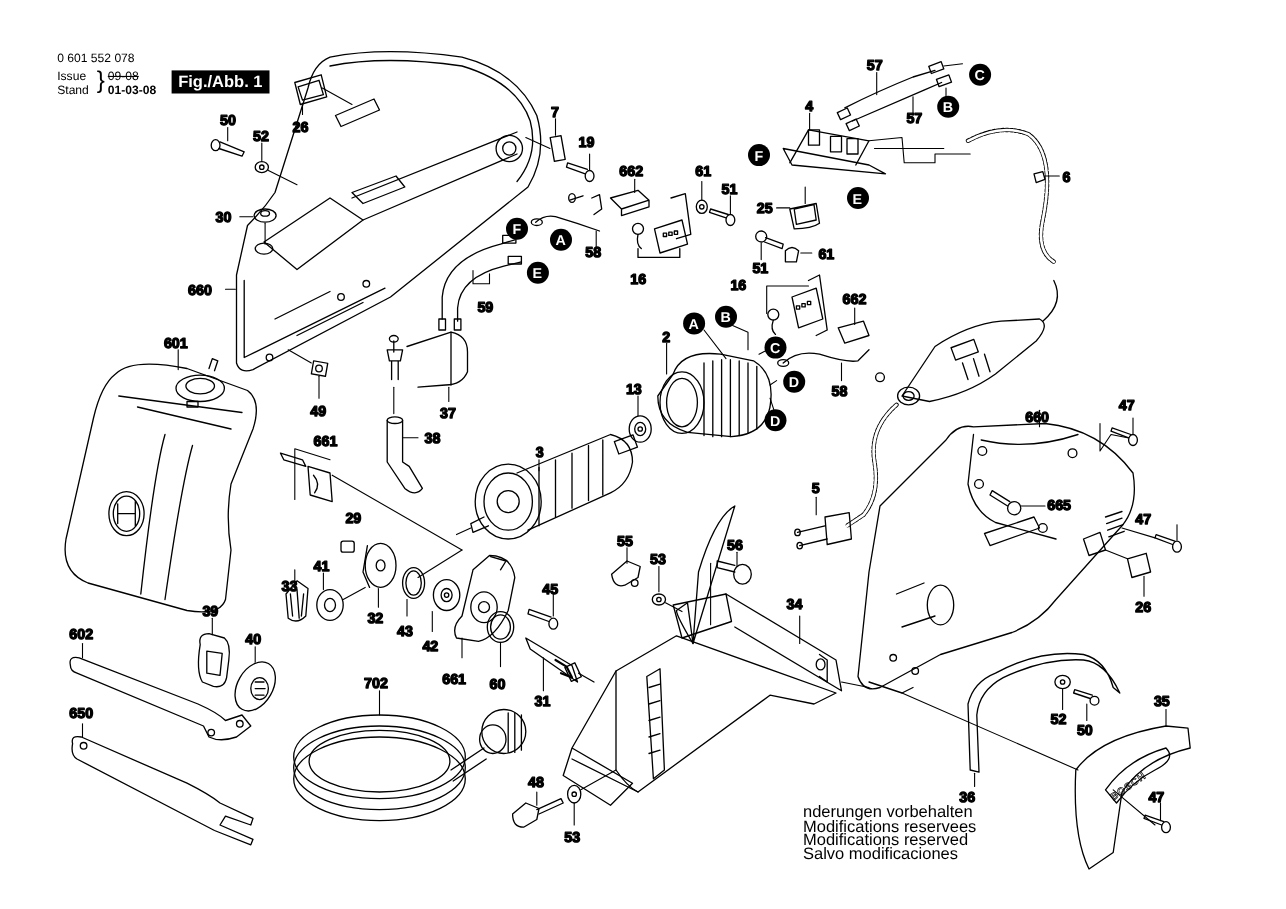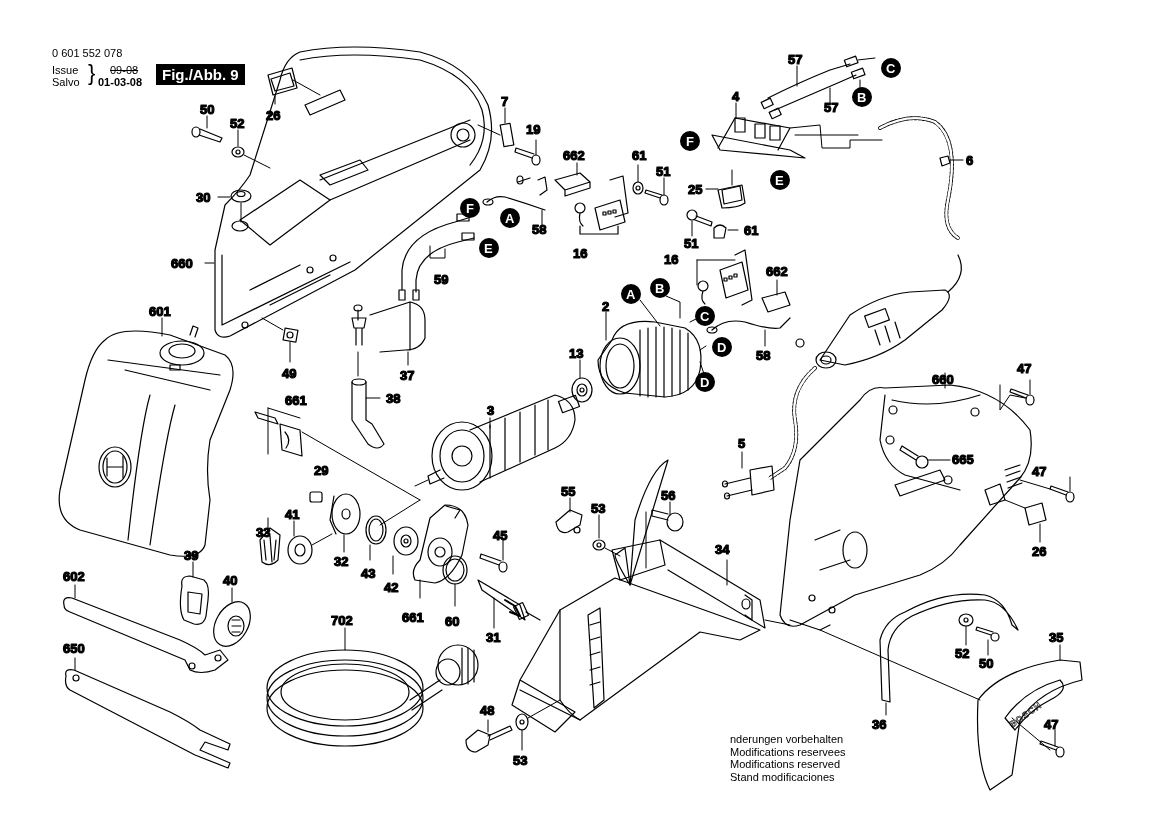--- a/index.html
+++ b/index.html
@@ -4,42 +4,42 @@
 <style>
   html, body { margin:0; padding:0; background:#ffffff; }
   body { width:1169px; height:826px; position:relative; overflow:hidden;
          font-family:"Liberation Sans", sans-serif; color:#000; }
   #stage { position:absolute; left:0; top:0; width:1169px; height:654px; }
   .hdr { position:absolute; font-size:11px; line-height:12px; }
   .fig { position:absolute; left:156px; top:64px; background:#000; color:#fff;
          font-weight:bold; font-size:15px; padding:2px 6px; line-height:17px; }
   .strike { text-decoration:line-through; }
   .brace { position:absolute; font-size:22px; line-height:22px; }
-  .note { position:absolute; left:730px; top:733px; font-size:11px; line-height:12.5px; }
+  .note { position:absolute; left:730px; top:733px; font-size:15px; line-height:12.5px; }
   svg text.lbl { font-family:"Liberation Sans", sans-serif; font-weight:bold; font-size:13px; fill:#000; }
   svg text.con { font-family:"Liberation Sans", sans-serif; font-weight:bold; font-size:13px; fill:#fff; }
 </style>
 </head>
 <body>
 
 <div id="stage">
 
   <div class="hdr" style="left:52px;top:47px;">0 601 552 078</div>
   <div class="hdr" style="left:52px;top:64px;">Issue</div>
-  <div class="hdr" style="left:52px;top:76px;">Salvo</div>
+  <div class="hdr" style="left:52px;top:76px;">Stand</div>
   <div class="brace" style="left:88px;top:62px;">}</div>
-  <div class="hdr strike" style="left:98px;top:64px;margin-left:12px;">09-08</div>
+  <div class="hdr strike" style="left:98px;top:64px;">09-08</div>
   <div class="hdr" style="left:98px;top:76px;font-weight:bold;">01-03-08</div>
-  <div class="fig">Fig./Abb. 9</div>
+  <div class="fig">Fig./Abb. 1</div>
 
   <div class="note">
     <div>nderungen vorbehalten</div>
     <div>Modifications reservees</div>
     <div>Modifications reserved</div>
-    <div>Stand modificaciones</div>
+    <div>Salvo modificaciones</div>
   </div>
 
   <svg width="1169" height="826" viewBox="0 0 1169 826" style="position:absolute;left:0;top:0;" fill="none" stroke="#000" stroke-width="1.2" stroke-linejoin="round" stroke-linecap="round">
 
     <g>
       <path d="M215,250 L215,330 Q218,340 230,336 L355,270 L480,170 Q498,140 488,105 Q470,65 420,52 Q350,42 300,52 Q285,58 280,80 L250,175 Q240,190 225,205 Z"></path>
       <path d="M222,255 L222,325 L350,262"></path>
       <path d="M300,60 Q350,50 420,60 Q470,75 482,110 Q490,140 470,165"></path>
       <path d="M240,220 L300,180 L330,200 L270,245 Z"></path>
       <path d="M320,180 L470,120"></path>

